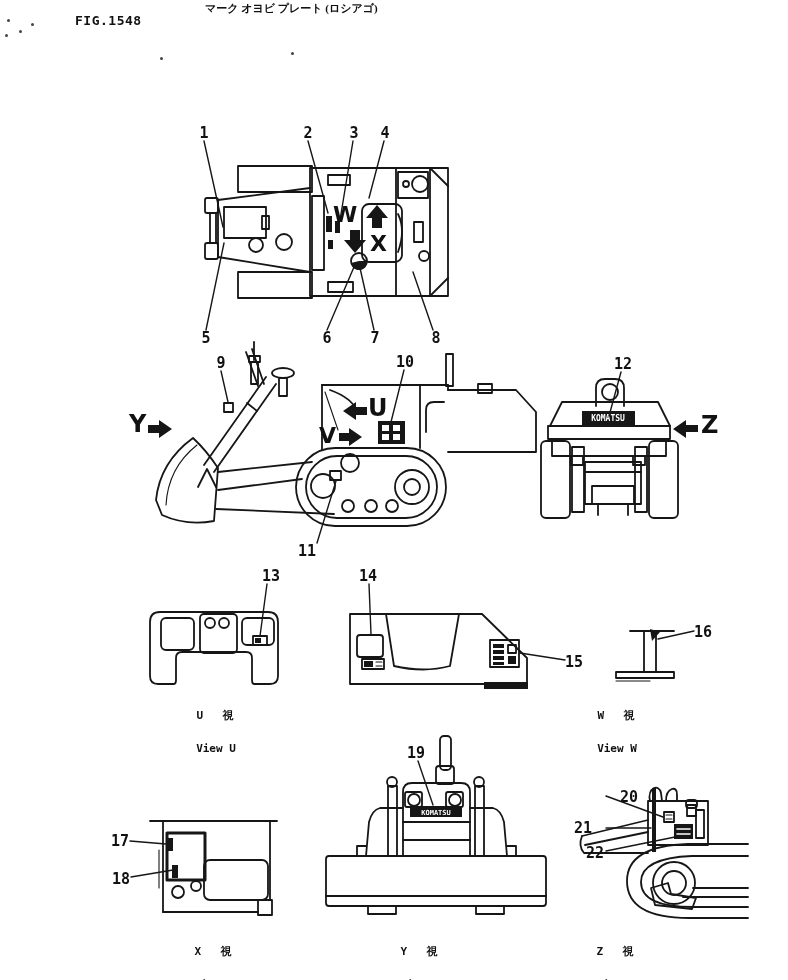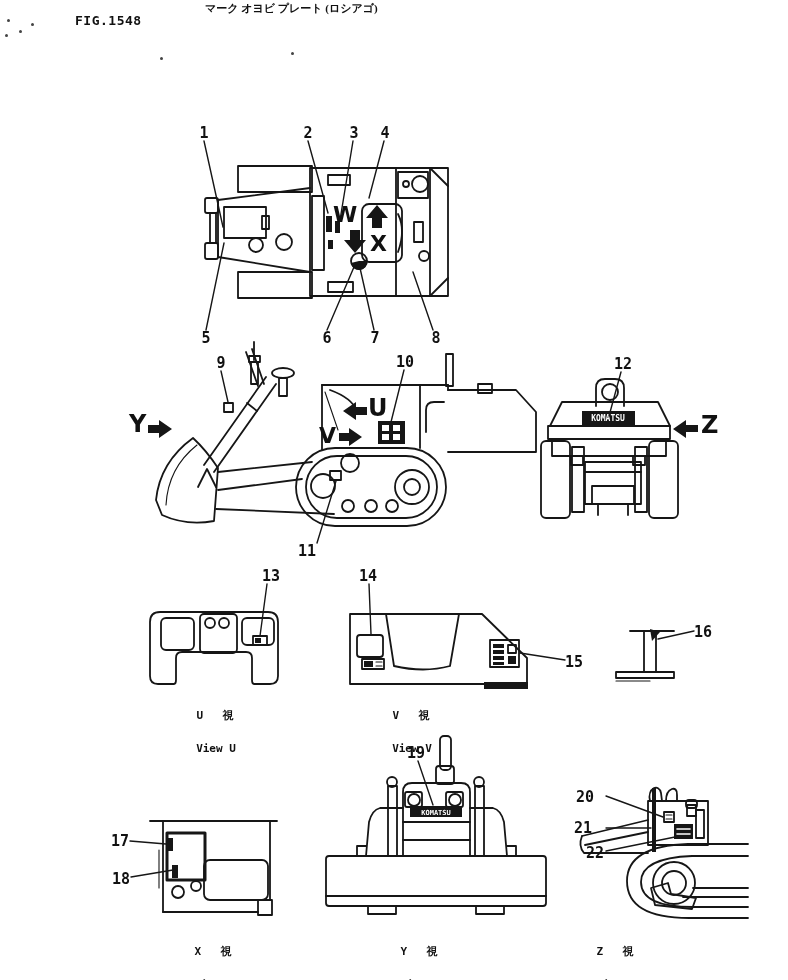--- a/index.html
+++ b/index.html
@@ -297,38 +297,38 @@
   <span class="callout" style="left:405px;top:362px">10</span>
   <span class="callout" style="left:307px;top:551px">11</span>
   <span class="callout" style="left:623px;top:364px">12</span>
   <span class="callout" style="left:271px;top:576px">13</span>
   <span class="callout" style="left:368px;top:576px">14</span>
   <span class="callout" style="left:574px;top:662px">15</span>
   <span class="callout" style="left:703px;top:632px">16</span>
   <span class="callout" style="left:120px;top:841px">17</span>
   <span class="callout" style="left:121px;top:879px">18</span>
   <span class="callout" style="left:416px;top:753px">19</span>
-  <span class="callout" style="left:585px;top:797px">20</span>
+  <span class="callout" style="left:629px;top:797px">20</span>
   <span class="callout" style="left:583px;top:828px">21</span>
   <span class="callout" style="left:595px;top:853px">22</span>
 
   <span class="dir" style="left:333px;top:204px;font-size:22px">W</span>
   <span class="dir" style="left:370px;top:233px;font-size:22px">X</span>
   <span class="dir" style="left:129px;top:412px;font-size:24px">Y</span>
   <span class="dir" style="left:368px;top:396px;font-size:24px">U</span>
   <span class="dir" style="left:319px;top:425px;font-size:22px">V</span>
   <span class="dir" style="left:701px;top:413px;font-size:24px">Z</span>
 
   <div class="vlabel" style="left:216px;top:688px">
     <div class="jp">U  視</div>
     <div>View U</div>
   </div>
-  <div class="vlabel" style="left:412px;top:688px">
-    <div class="jp">V  視</div>
-    <div>View V</div>
+  <div class="vlabel" style="left:617px;top:688px">
+    <div class="jp">W  視</div>
+    <div>View W</div>
   </div>
   <div class="vlabel" style="left:214px;top:924px">
     <div class="jp">X  視</div>
     <div>View X</div>
   </div>
   <div class="vlabel" style="left:420px;top:924px">
     <div class="jp">Y  視</div>
     <div>View Y</div>
   </div>
   <div class="vlabel" style="left:616px;top:924px">

